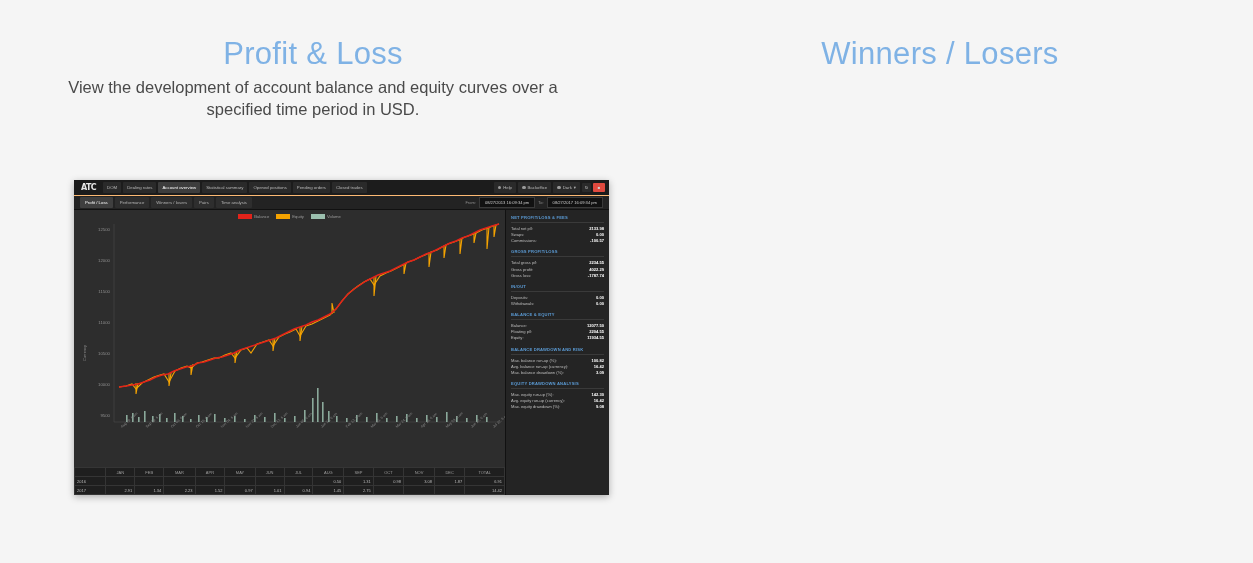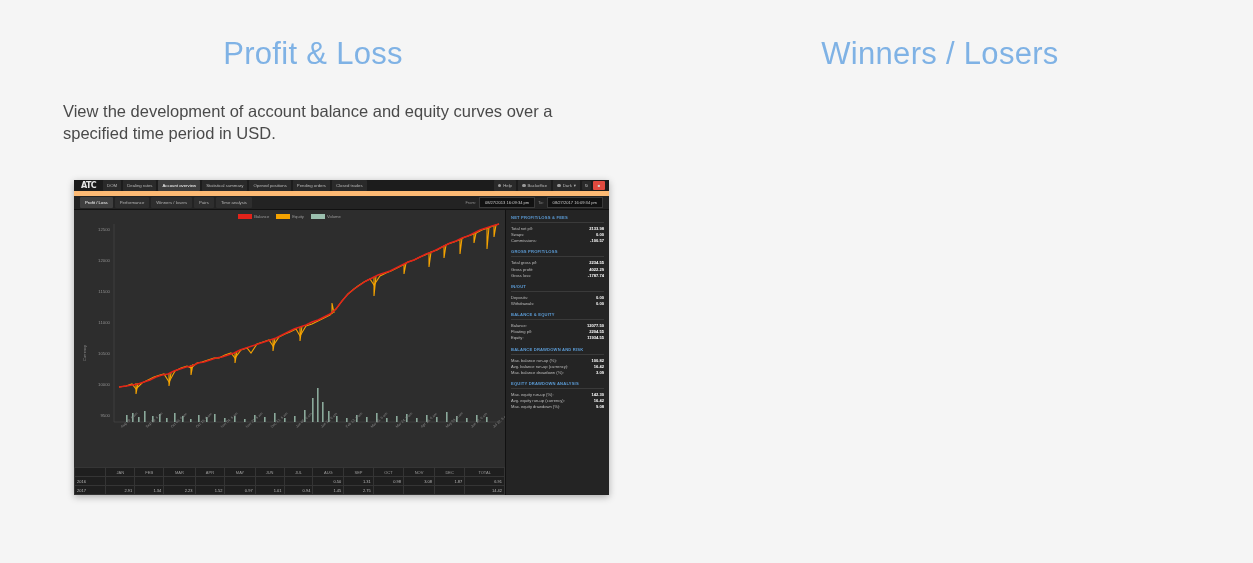--- a/index.html
+++ b/index.html
@@ -15,36 +15,36 @@
   .col { position:absolute; top:0; width:626px; height:468px; }
   .col-left { left:0; }
   .col-right { left:627px; }
 
   .section-title {
     text-align:center; color:#7fb2e5; font-weight:300;
     font-size:31px; letter-spacing:.3px; margin-top:36px;
     font-family:"Liberation Sans", sans-serif;
   }
   .section-desc {
-    color:#4a4a4a; font-size:16.5px; line-height:1.35;
-    margin:28px auto 0; width:500px;
+    text-align:center; color:#4a4a4a; font-size:16.5px; line-height:1.35;
+    margin:4px auto 0; width:500px;
   }
 
   
   .app {
     position:absolute; top:180px; background:#272727;
     box-shadow:0 2px 7px rgba(0,0,0,.30);
     font-size:4.4px; color:#cfcfcf; overflow:hidden;
   }
   .app-left { left:74px; width:535px; height:315px; }
 
   
   .tbar {
     height:16px; background:#1c1c1c; display:flex; align-items:center;
-    padding:0 4px; border-bottom:5px solid #fdba74;
+    padding:0 4px; border-bottom:1px solid #fdba74;
   }
   .logo {
     color:#e8e8e8; font-size:8px; font-weight:700; letter-spacing:-.6px;
     font-family:"DejaVu Sans", sans-serif; margin:0 7px 0 3px;
   }
   .tb-btn {
     background:#2a2a2a; color:#b9b9b9; font-size:4.3px; padding:3px 4px;
     margin-right:2px; border-radius:1px; white-space:nowrap;
   }
   .tb-btn.active { background:#3d3d3d; color:#fff; }

